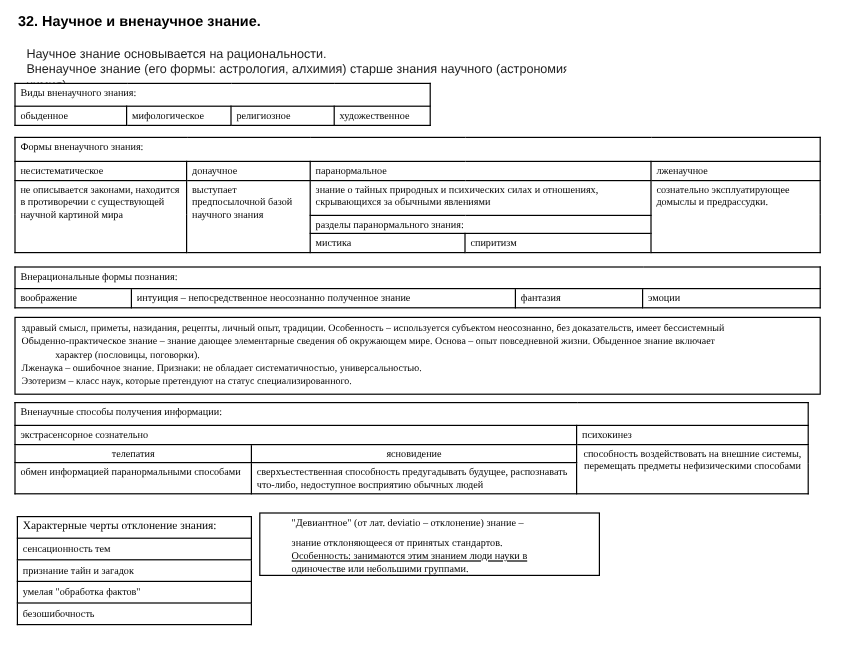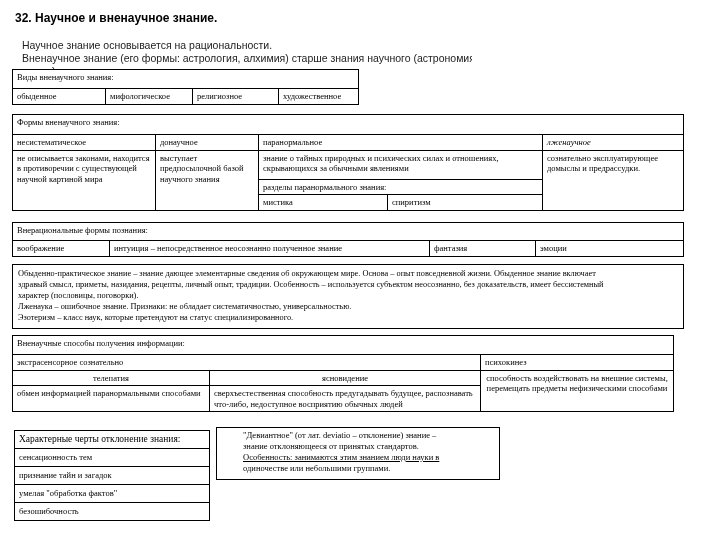--- a/index.html
+++ b/index.html
@@ -42,21 +42,21 @@
 
 <table class="t" style="left:12px; top:114px; width:672px;">
   <tbody>
       <tr>
         <td colspan="5" style="height:15px;">Формы вненаучного знания:</td>
       </tr>
   <tr style="height:14px;">
     <td style="width:134px;">несистематическое</td>
     <td style="width:94px;">донаучное</td>
     <td colspan="2">паранормальное</td>
-    <td style="width:132px;font-style:italic;">лженаучное</td>
+    <td style="width:132px;">лженаучное</td>
   </tr>
   <tr>
     <td rowspan="3" class="wrap">не описывается законами, находится в противоречии с существующей научной картиной мира</td>
     <td rowspan="3" class="wrap">выступает предпосылочной базой научного знания</td>
     <td colspan="2" class="wrap" style="height:24px;">знание о тайных природных и психических силах и отношениях, скрывающихся за обычными явлениями</td>
     <td rowspan="3" class="wrap">сознательно эксплуатирующее домыслы и предрассудки.</td>
   </tr>
   <tr style="height:14px;">
     <td colspan="2">разделы паранормального знания:</td>
   </tr>
@@ -75,23 +75,23 @@
   <tr style="height:14px;">
     <td style="width:88px;">воображение</td>
     <td style="width:311px;">интуиция – непосредственное неосознанно полученное знание</td>
     <td style="width:97px;">фантазия</td>
     <td>эмоции</td>
   </tr>
 </tbody>
   </table>
 
 <div class="box" style="left:12px; top:264px; width:660px; height:57px; font-size:8.3px;">
+  <div style="white-space:nowrap;">здравый смысл, приметы, назидания, рецепты, личный опыт, традиции. Особенность – используется субъектом неосознанно, без доказательств, имеет бессистемный</div>
   <div style="white-space:nowrap;">Обыденно-практическое знание – знание дающее элементарные сведения об окружающем мире. Основа – опыт повседневной жизни. Обыденное знание включает</div>
-  <div style="white-space:nowrap;">здравый смысл, приметы, назидания, рецепты, личный опыт, традиции. Особенность – используется субъектом неосознанно, без доказательств, имеет бессистемный</div>
-  <div style="white-space:nowrap;">характер (пословицы, поговорки).</div>
+  <div style="white-space:nowrap;margin-left:28px;">характер (пословицы, поговорки).</div>
   <div style="white-space:nowrap;">Лженаука – ошибочное знание. Признаки: не обладает систематичностью, универсальностью.</div>
   <div style="white-space:nowrap;">Эзотеризм – класс наук, которые претендуют на статус специализированного.</div>
 </div>
 
 <table class="t" style="left:12px; top:335px; width:662px;">
   <tbody>
       <tr>
         <td colspan="3" style="height:14px;">Вненаучные способы получения информации:</td>
       </tr>
   <tr style="height:14px;">
@@ -125,16 +125,16 @@
         <td style="vertical-align:middle;">умелая "обработка фактов"</td>
       </tr>
   <tr style="height:18px;">
         <td style="vertical-align:middle;">безошибочность</td>
       </tr>
 </tbody>
   </table>
 
 <div class="box" style="left:216px; top:427px; width:251px; height:47px; padding:2px 5px 2px 26px;">
   <div style="white-space:nowrap;">"Девиантное" (от лат. deviatio – отклонение) знание –</div>
-  <div style="white-space:nowrap;">знание отклоняющееся от принятых стандартов.</div>
+  <div style="white-space:nowrap;margin-top:6px;">знание отклоняющееся от принятых стандартов.</div>
   <div style="white-space:nowrap;text-decoration:underline;">Особенность: занимаются этим знанием люди науки в</div>
   <div style="white-space:nowrap;">одиночестве или небольшими группами.</div>
 </div>
 
 </body></html>

